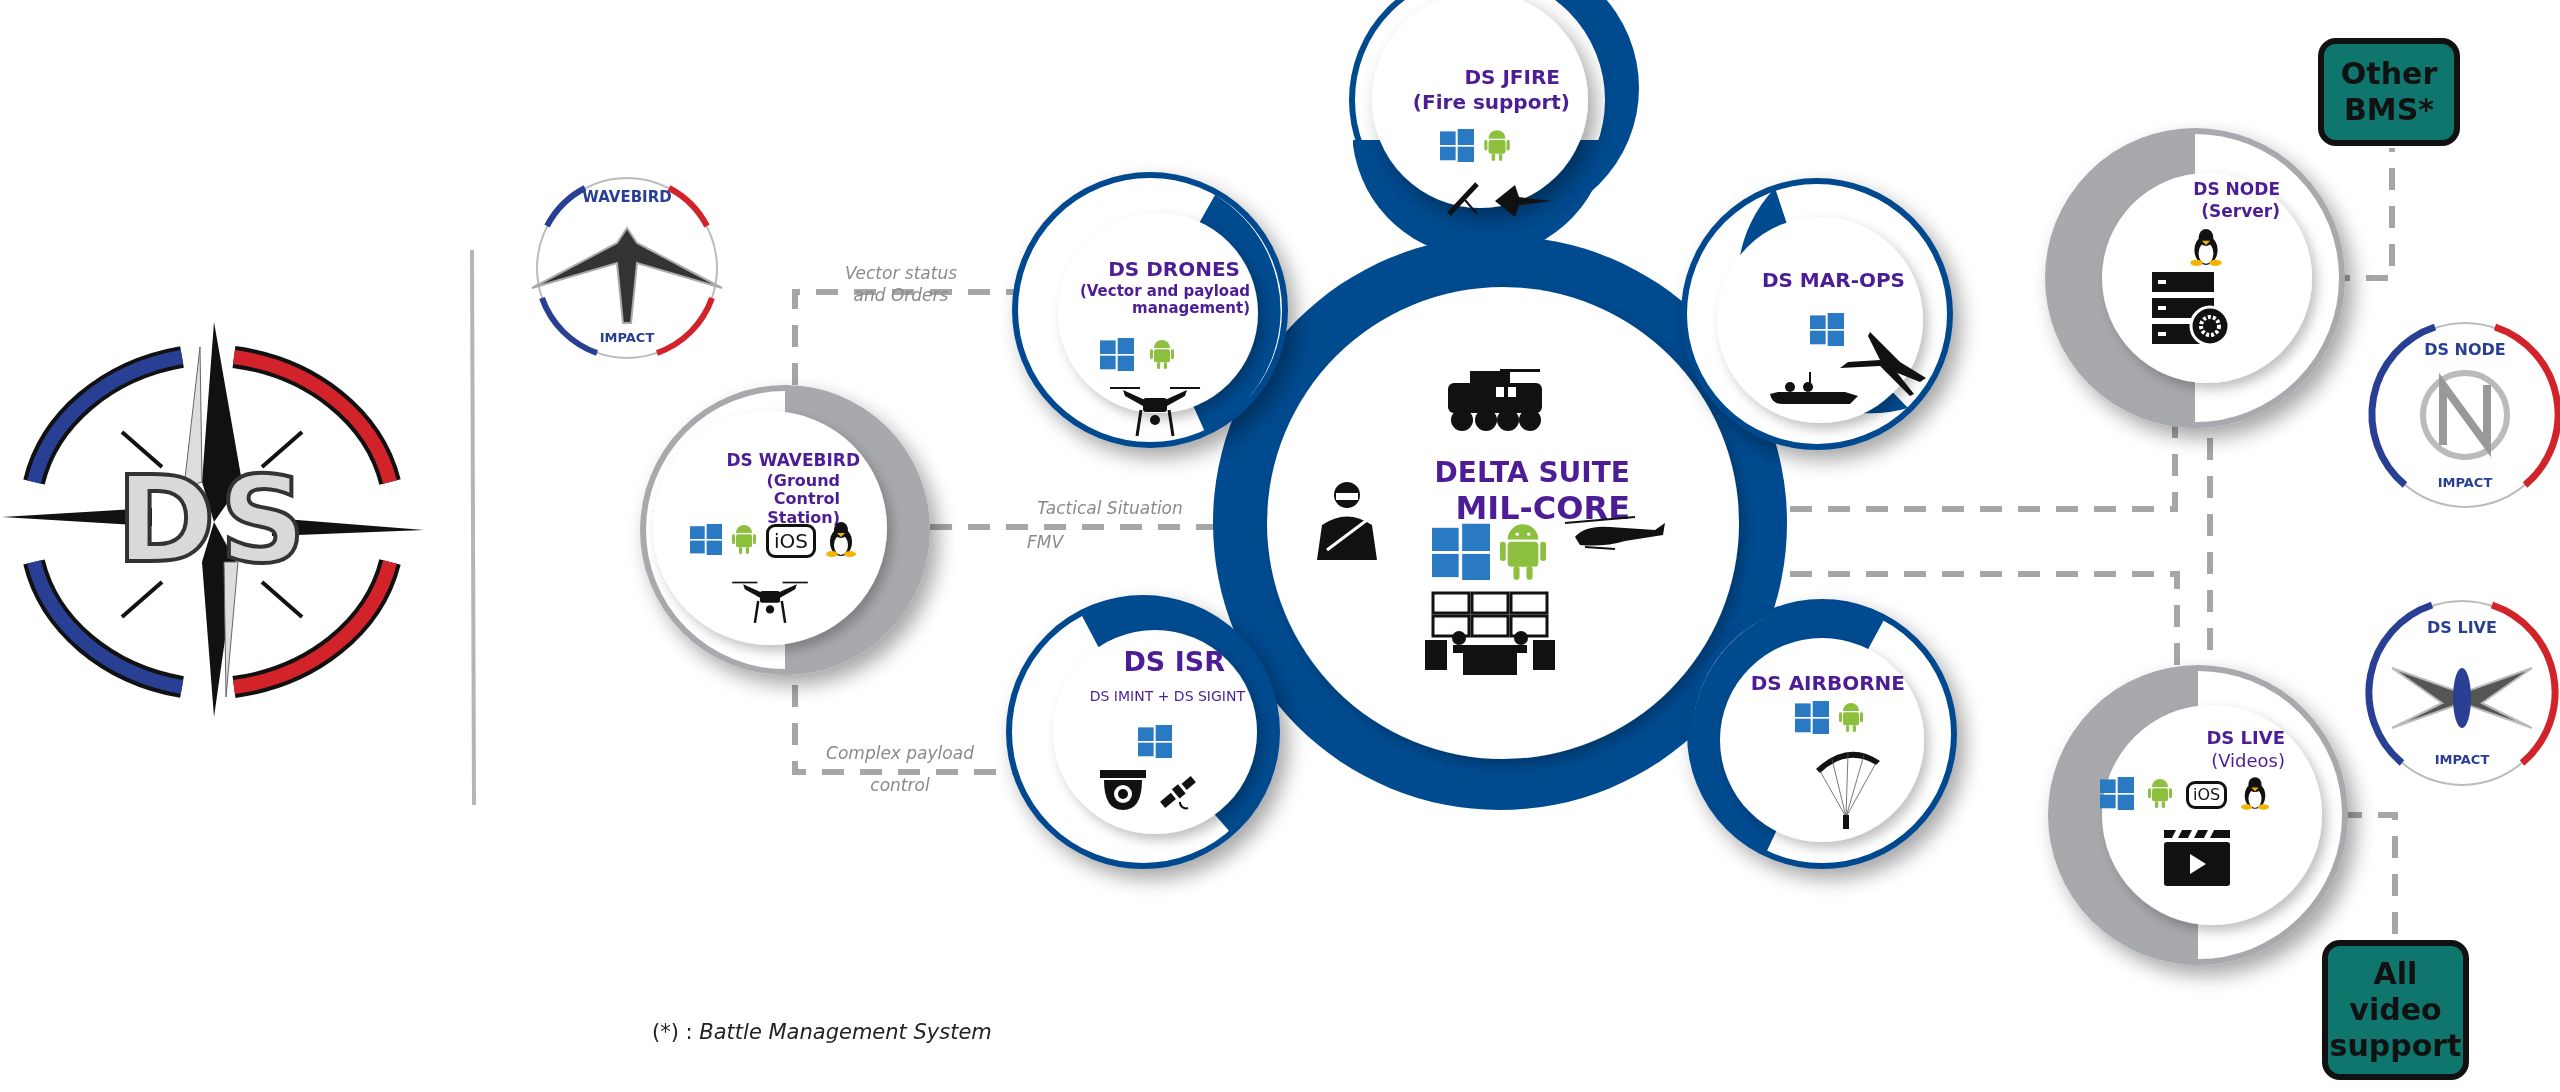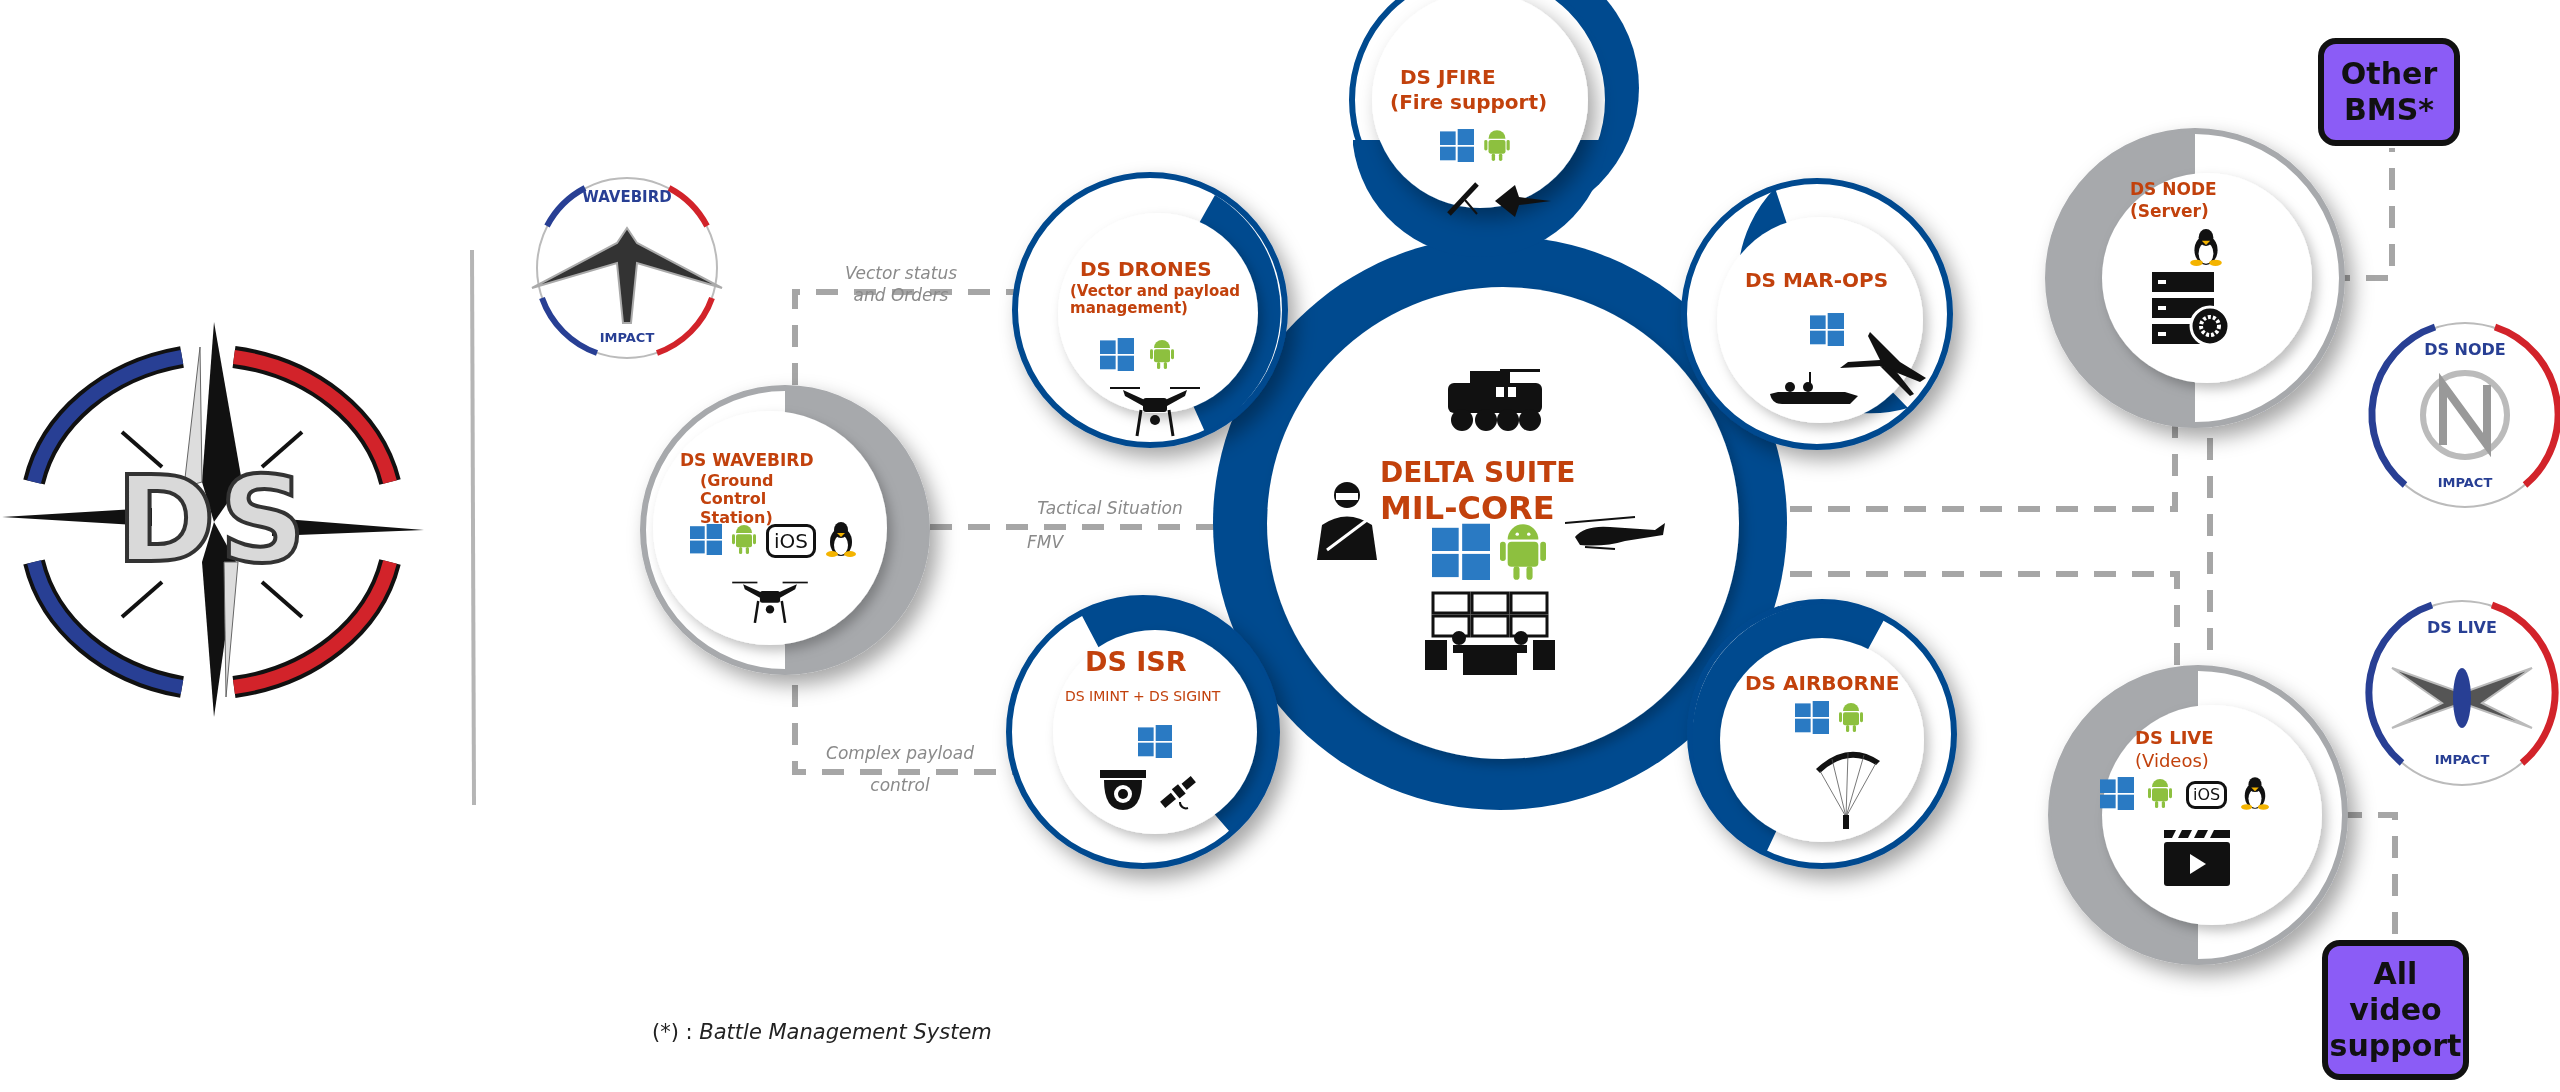--- a/index.html
+++ b/index.html
@@ -1,21 +1,21 @@
 <!DOCTYPE html>
 <html><head>
 <meta charset="utf-8">
 <style>
   html,body{margin:0;padding:0;background:#fff;}
   body{width:2560px;height:1092px;position:relative;overflow:hidden;font-family:"DejaVu Sans","Liberation Sans",sans-serif;color:#111;}
   .abs{position:absolute;}
   svg.stage{position:absolute;left:0;top:0;}
-  .lbl{position:absolute;text-align:left;font-weight:bold;color:#c2410c;line-height:1.15;}
+  .lbl{position:absolute;text-align:right;font-weight:bold;color:#4c1d95;line-height:1.15;}
   .edge-lbl{position:absolute;font-style:italic;color:#8a8a8a;font-size:17px;text-align:center;line-height:1.3;}
-  .box{position:absolute;border:6px solid #111;border-radius:18px;background:#8b5cf6;display:flex;align-items:center;justify-content:center;text-align:center;font-weight:bold;font-size:30px;line-height:1.2;}
+  .box{position:absolute;border:6px solid #111;border-radius:18px;background:#0f766e;display:flex;align-items:center;justify-content:center;text-align:center;font-weight:bold;font-size:30px;line-height:1.2;}
   .icons{position:absolute;display:flex;gap:10px;align-items:center;justify-content:flex-start;}
   .ico{display:inline-block;}
   .ios{border:3px solid #111;border-radius:9px;font-weight:normal;font-size:20px;padding:4px 5px;line-height:1;background:#fff;}
   .footnote{position:absolute;left:652px;top:1020px;font-size:21px;color:#222;}
   .footnote i{font-style:italic;text-align:right;}
 </style>
 </head>
 <body>
 
 <svg class="stage" width="2560" height="1092" viewBox="0 0 2560 1092">

